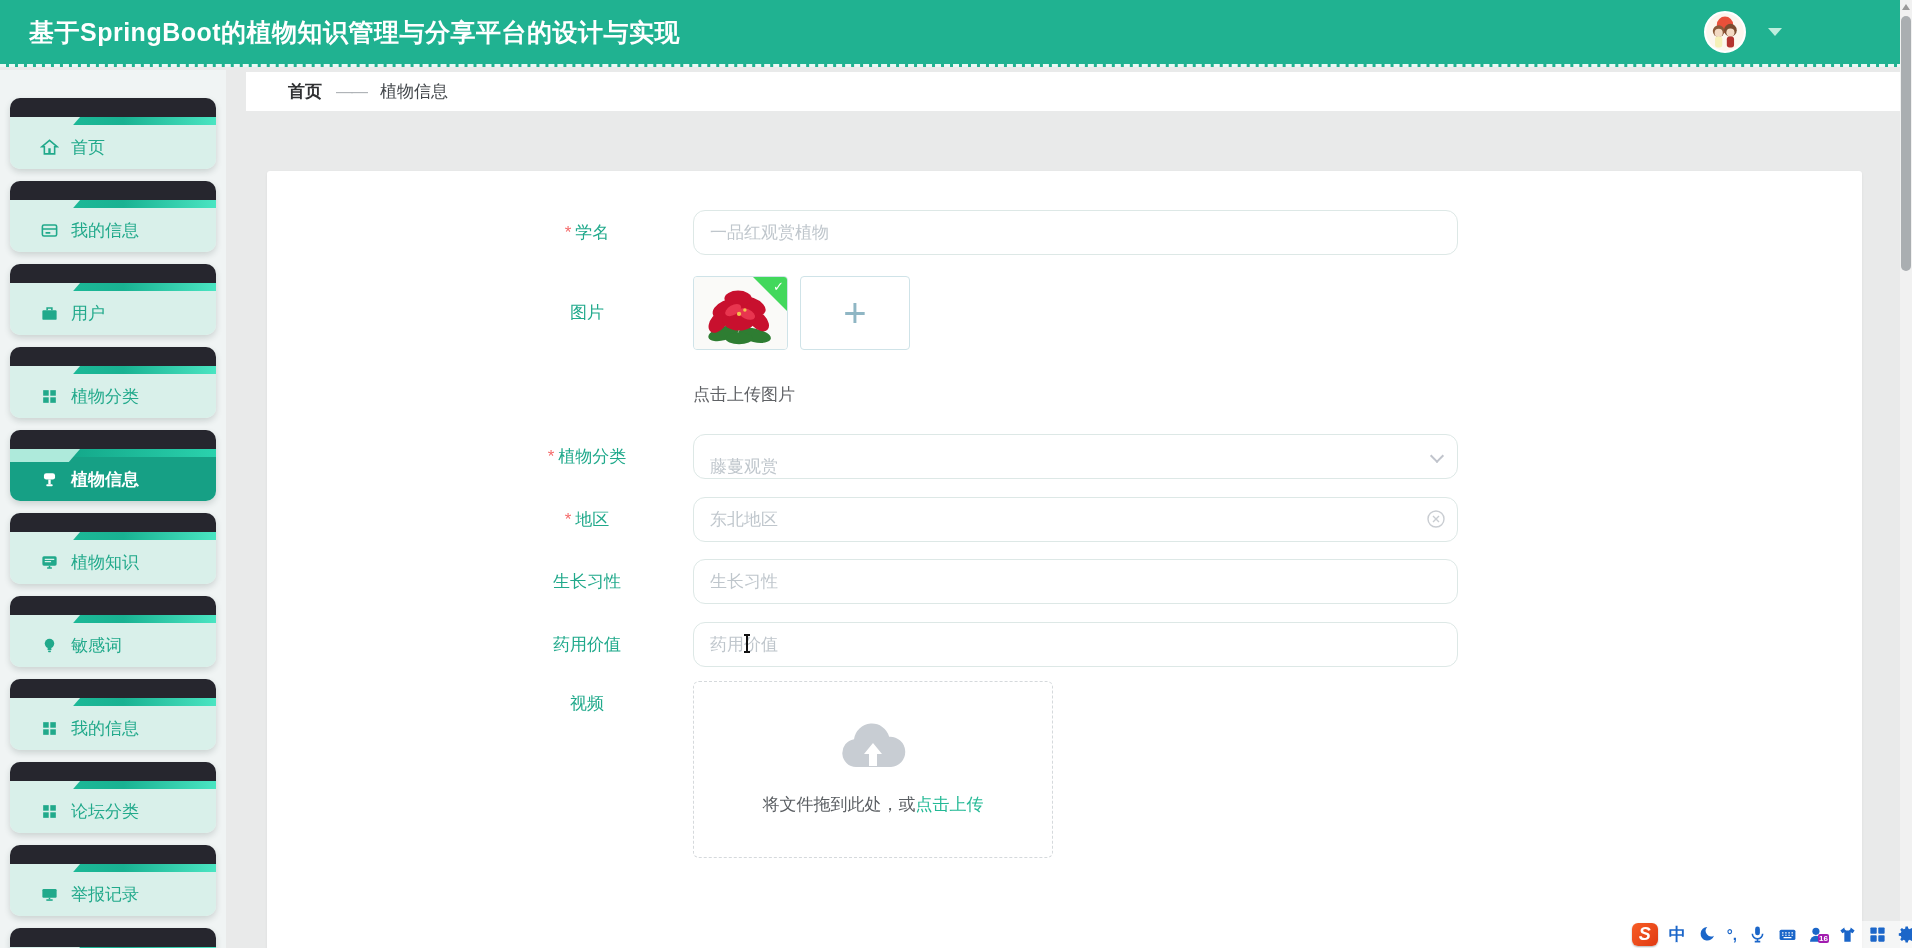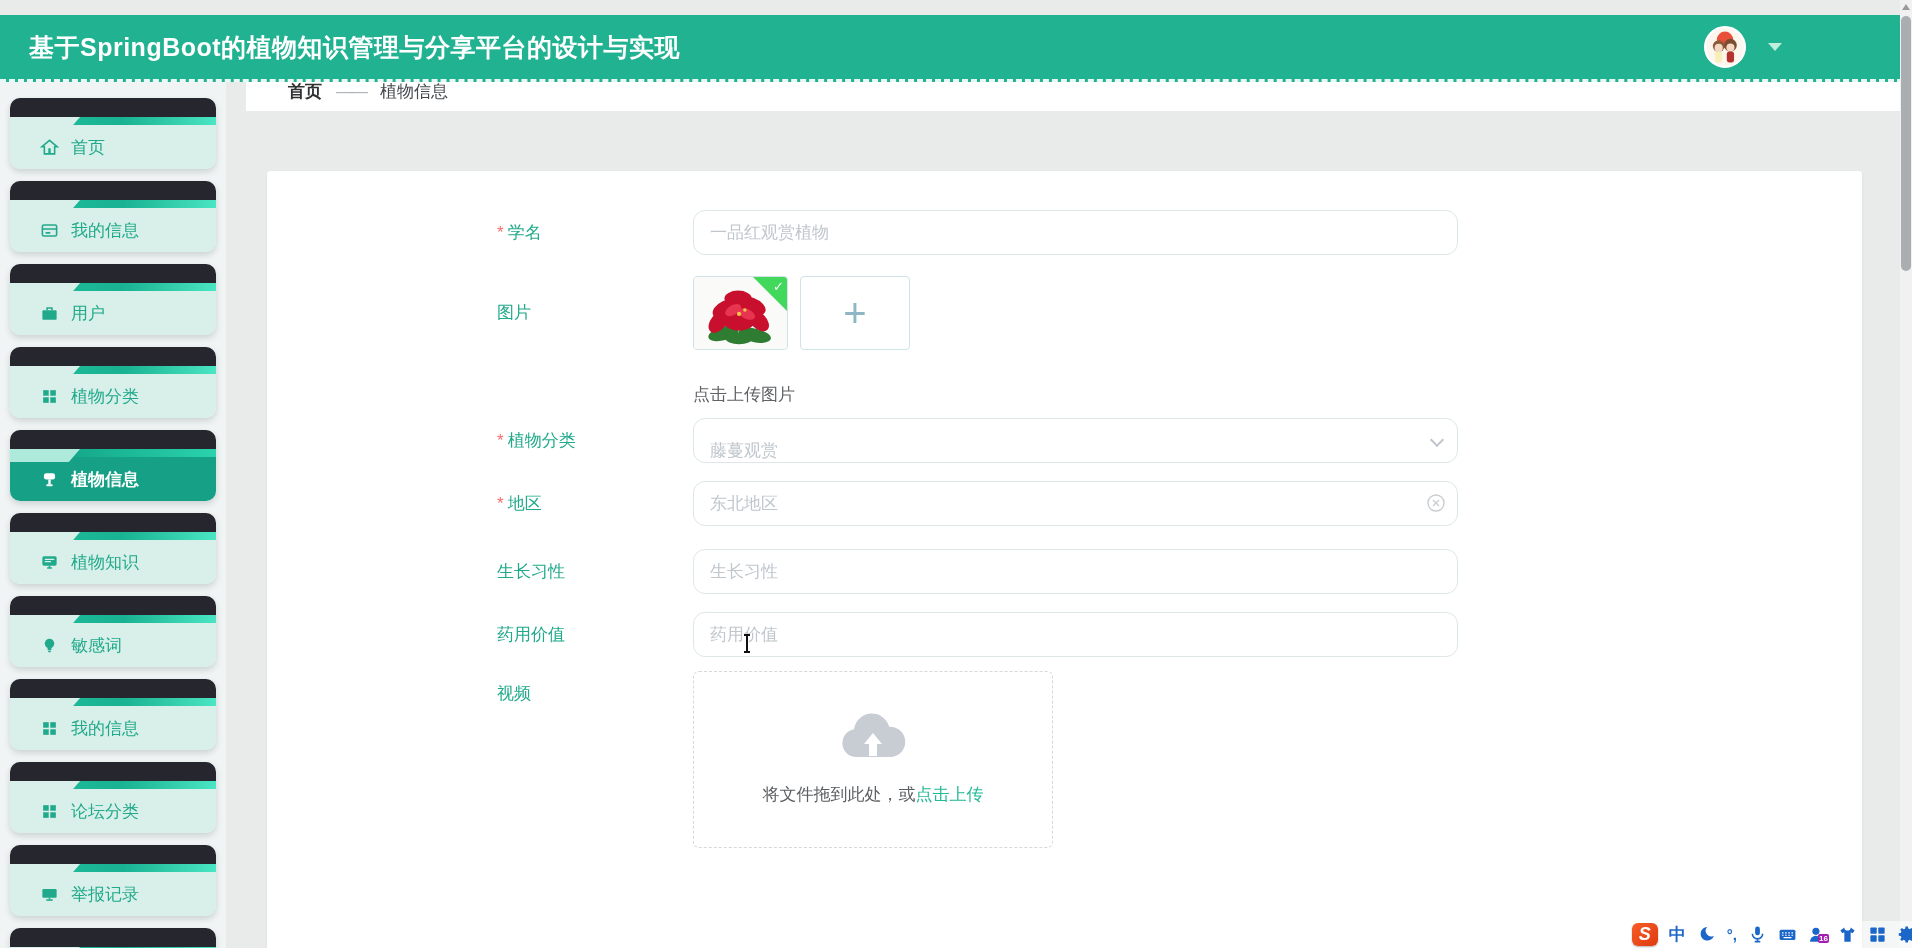--- a/index.html
+++ b/index.html
@@ -1,20 +1,20 @@
 <!DOCTYPE html>
 <html><head>
 <meta charset="utf-8">
 <style>
   * { margin:0; padding:0; box-sizing:border-box; }
   html,body { width:1912px; height:948px; overflow:hidden;
     font-family:"Liberation Sans","DejaVu Sans",sans-serif; background:#e9eaea; }
 
   
-  .header { position:fixed; top:15px; left:0; width:1912px; height:67px;
+  .header { position:fixed; top:0; left:0; width:1912px; height:67px;
     background:#20b291; border-bottom:3px dashed rgba(255,255,255,.9);
     display:flex; align-items:center; justify-content:space-between; z-index:5; }
   .header-title { color:#fff; font-size:25px; font-weight:bold; padding-left:29px; letter-spacing:.5px; }
   .header-right { display:flex; align-items:center; gap:22px; padding-right:130px; }
   .avatar { width:42px; height:42px; border-radius:50%; background:#fff; overflow:hidden; border:2px solid #fff; }
   .caret-down { width:0; height:0; border-left:7px solid transparent; border-right:7px solid transparent; border-top:8px solid #bdeede; }
 
   
   .layout { position:absolute; top:70px; left:0; width:1912px; bottom:0; display:flex; }
   .sidebar { width:226px; height:100%; background:#f0f4f4; padding:28px 10px 0 10px; overflow:hidden; }
@@ -40,21 +40,21 @@
   .crumbbar { margin:2px 10px 0 20px; height:39px; background:#fff;
     display:flex; align-items:center; padding-left:42px; font-size:17px; }
   .crumb-home { color:#303133; font-weight:bold; }
   .crumb-sep { color:#aeb2b6; margin:0 14px; letter-spacing:-2px; }
   .crumb-cur { color:#44484c; }
 
   
   .card { margin:60px 50px 0 41px; background:#fff; min-height:780px;
     border-radius:3px; box-shadow:0 1px 3px rgba(0,0,0,.06); padding-top:39px; }
   .frow { display:flex; align-items:flex-start; padding-left:230px; margin-bottom:18px; }
-  .flabel { width:180px; text-align:left; margin-right:16px; line-height:45px;
+  .flabel { width:180px; text-align:center; margin-right:16px; line-height:45px;
     color:#20a98b; font-size:17px; white-space:nowrap; }
   .req { color:#f56c6c; margin-right:4px; font-size:17px; }
   .ctrl { width:765px; height:45px; border:1px solid #dde8e6; border-radius:12px;
     padding:0 16px; font-size:17px; color:#606266; background:#fff; outline:none;
     font-family:"Liberation Sans","DejaVu Sans",sans-serif; }
   .ctrl::placeholder { color:#bfc6cc; }
   .selwrap, .clearwrap { position:relative; width:765px; }
   .selwrap .ctrl, .clearwrap .ctrl { width:100%; }
   .sel-display { display:flex; align-items:flex-end; color:#bfc6cc; cursor:pointer; }
   .chevron { position:absolute; right:16px; top:17px; width:10px; height:10px;
@@ -65,21 +65,21 @@
   
   .thumb { width:95px; height:74px; border:1px solid #cfe3e8; border-radius:4px;
     position:relative; overflow:hidden; background:#fbfbfb; cursor:pointer; }
   .thumb svg { width:100%; height:100%; }
   .corner { position:absolute; top:0; right:0; width:0; height:0;
     border-left:34px solid transparent; border-top:34px solid #42d85c; }
   .corner-check { position:absolute; top:2px; right:3px; color:#fff; font-size:13px; z-index:2; }
   .plusbox { width:110px; height:74px; margin-left:12px; border:1px solid #cfe3e8; border-radius:4px;
     display:flex; align-items:center; justify-content:center; color:#8fb6c4; font-size:40px;
     font-weight:200; cursor:pointer; background:#fff; }
-  .tiprow { padding-left:426px; margin-top:33px; margin-bottom:12px; }
+  .tiprow { padding-left:426px; margin-top:33px; margin-bottom:28px; }
   .tip { color:#606266; font-size:17px; }
 
   
   .dropzone { width:360px; height:177px; border:1px dashed #d5d9dc; border-radius:6px;
     display:flex; flex-direction:column; align-items:center; justify-content:center;
     gap:18px; cursor:pointer; background:#fff; }
   .dz-text { font-size:17px; color:#5a5e62; }
   .dz-link { color:#24b995; cursor:pointer;text-align:right; }
 
   
@@ -311,21 +311,21 @@
       <div class="frow">
         <div class="flabel"><span class="req">*</span><span>植物分类</span></div>
         <div class="selwrap">
           <div class="ctrl sel-display">
               <span>藤蔓观赏</span>
             </div>
           <div class="chevron"></div>
         </div>
       </div>
 
-      <div class="frow" style="margin-bottom:23px;">
+      <div class="frow" style="margin-bottom:17px;">
         <div class="flabel"><span class="req">*</span><span>地区</span></div>
         <div class="clearwrap">
           <input class="ctrl" placeholder="东北地区" style="">
           <div class="clear-ic">
             <svg viewBox="0 0 20 20">
                 <circle cx="10" cy="10" r="8" stroke-width="1.4"></circle>
                 <path d="M7 7l6 6M13 7l-6 6" stroke-width="1.4"></path>
               </svg>
           </div>
         </div>

